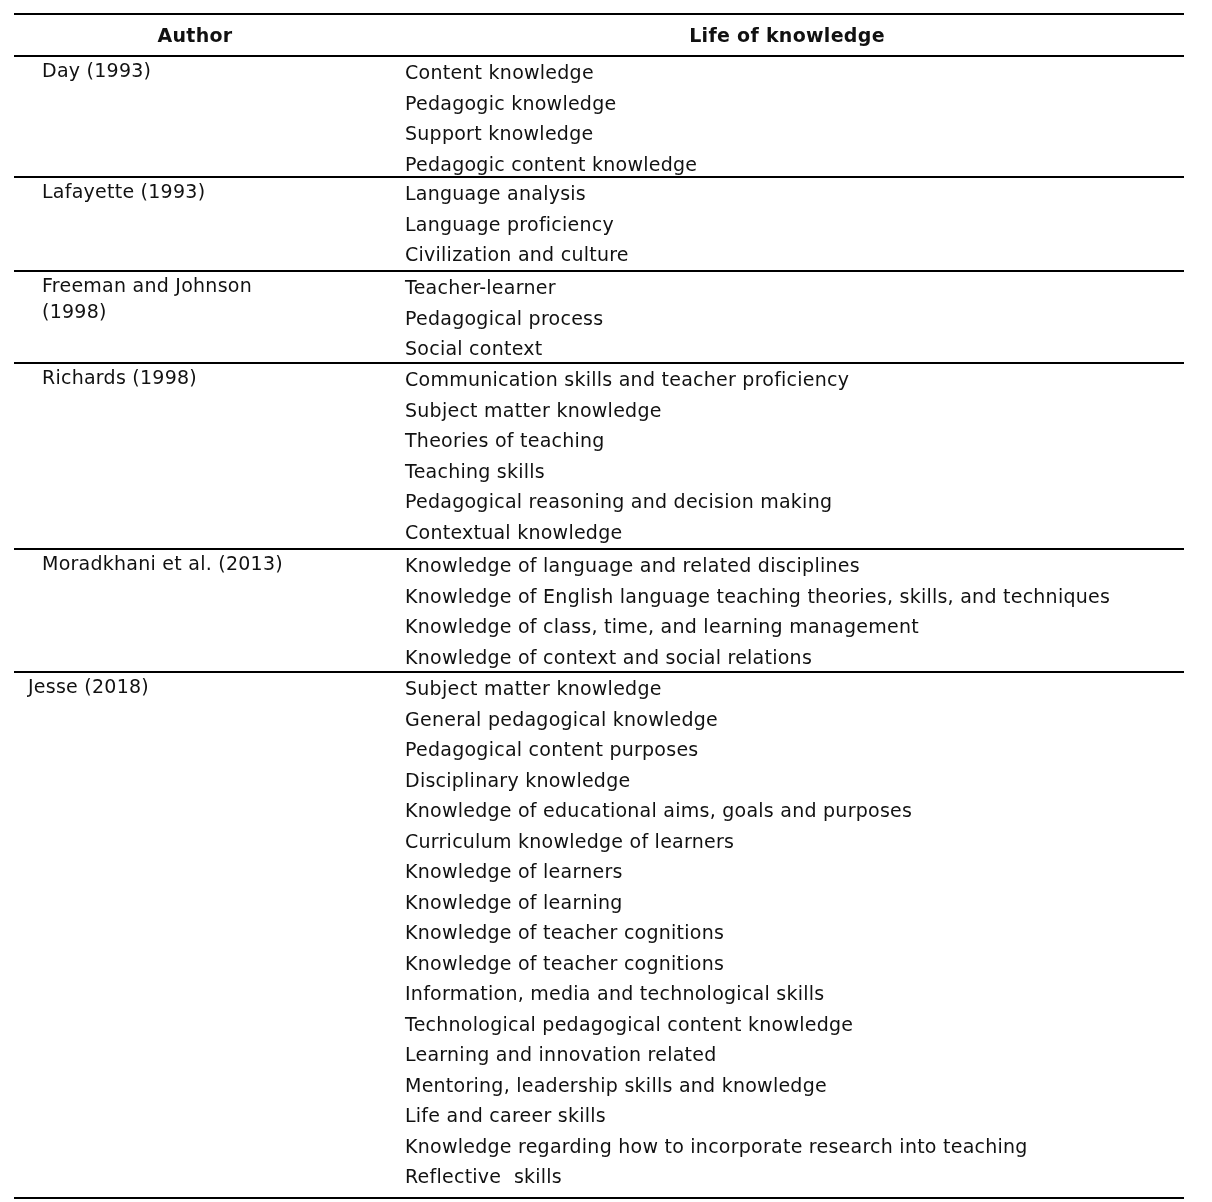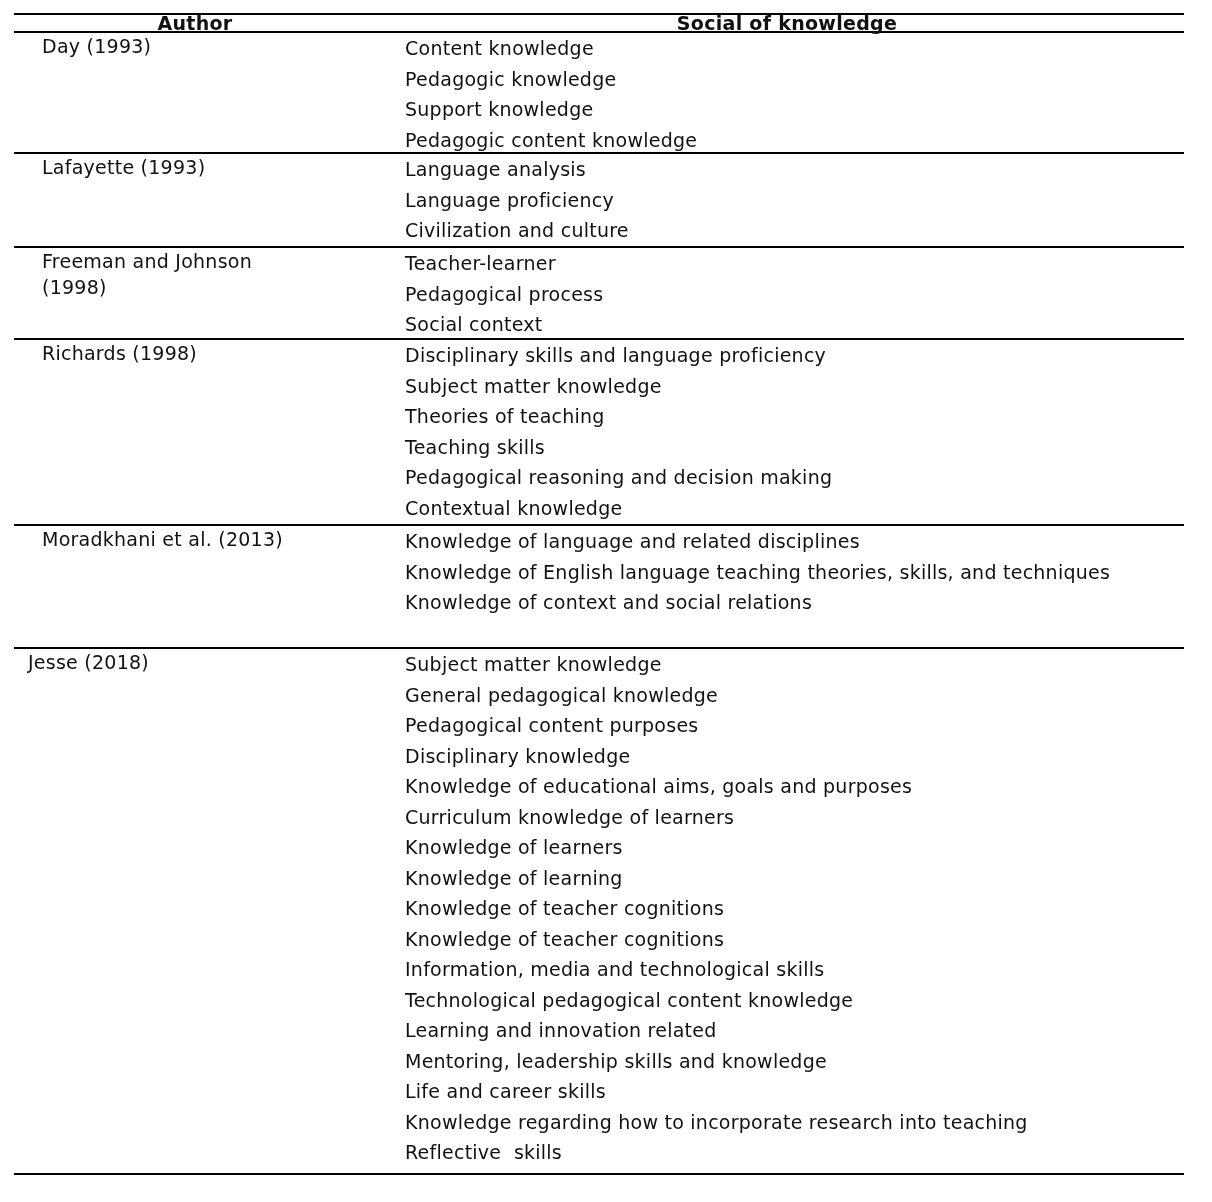--- a/index.html
+++ b/index.html
@@ -1,37 +1,37 @@
 <!DOCTYPE html>
 <html><head>
   <meta charset="utf-8">
   <style>
     html, body { margin: 0; padding: 0; background: #ffffff; }
     body { width: 1212px; height: 1202px; position: relative; overflow: hidden;
            font-family: "DejaVu Sans", sans-serif; color: #111111; }
     .table { position: absolute; left: 14px; top: 13px; width: 1170px; }
     .hr { height: 2px; background: #000; width: 1170px; }
-    .header { display: flex; height: 16px; align-items: center; gap: 20px; }
+    .header { display: flex; height: 40px; align-items: center; gap: 20px; }
     .header .col-author { width: 362px; text-align: center; font-weight: bold; font-size: 19px; letter-spacing: 0.3px; }
     .header .col-field { flex: 1; text-align: center; font-weight: bold; font-size: 19px; letter-spacing: 0.3px; padding-right: 6px; }
     .group { display: flex; align-items: stretch; position: relative; }
     .group .author { width: 391px; box-sizing: border-box; padding-left: 28px; display: flex; align-items: flex-start;
                      font-size: 19px; line-height: 26px; letter-spacing: 0.25px; }
     .group .author.indent0 { padding-left: 14px; }
     .group .items { flex: 1; }
     .item { font-size: 19px; height: 30.5px; line-height: 30.5px; white-space: pre; letter-spacing: 0.25px; }
   </style>
 </head>
 <body>
 
 <div class="table">
   <div class="hr"></div>
   <div class="header">
     <div class="col-author">Author</div>
-    <div class="col-field">Social of knowledge</div>
+    <div class="col-field">Life of knowledge</div>
   </div>
   <div class="hr"></div>
   <div id="body">
       <div class="group" style="height: 119px;">
         <div class="author">
           <span>Day (1993)</span>
         </div>
         <div class="items">
           <div class="item">Content knowledge</div>
           <div class="item">Pedagogic knowledge</div>
@@ -60,36 +60,37 @@
           <div class="item">Pedagogical process</div>
           <div class="item">Social context</div>
         </div>
       </div>
       <div class="hr"></div>
       <div class="group" style="height: 184px;">
         <div class="author">
           <span>Richards (1998)</span>
         </div>
         <div class="items">
-          <div class="item">Disciplinary skills and language proficiency</div>
+          <div class="item">Communication skills and teacher proficiency</div>
           <div class="item">Subject matter knowledge</div>
           <div class="item">Theories of teaching</div>
           <div class="item">Teaching skills</div>
           <div class="item">Pedagogical reasoning and decision making</div>
           <div class="item">Contextual knowledge</div>
         </div>
       </div>
       <div class="hr"></div>
       <div class="group" style="height: 121px;">
         <div class="author">
           <span>Moradkhani et al. (2013)</span>
         </div>
         <div class="items">
           <div class="item">Knowledge of language and related disciplines</div>
           <div class="item">Knowledge of English language teaching theories, skills, and techniques</div>
+          <div class="item">Knowledge of class, time, and learning management</div>
           <div class="item">Knowledge of context and social relations</div>
         </div>
       </div>
       <div class="hr"></div>
       <div class="group" style="height: 524px;">
         <div class="author indent0">
           <span>Jesse (2018)</span>
         </div>
         <div class="items">
           <div class="item">Subject matter knowledge</div>

